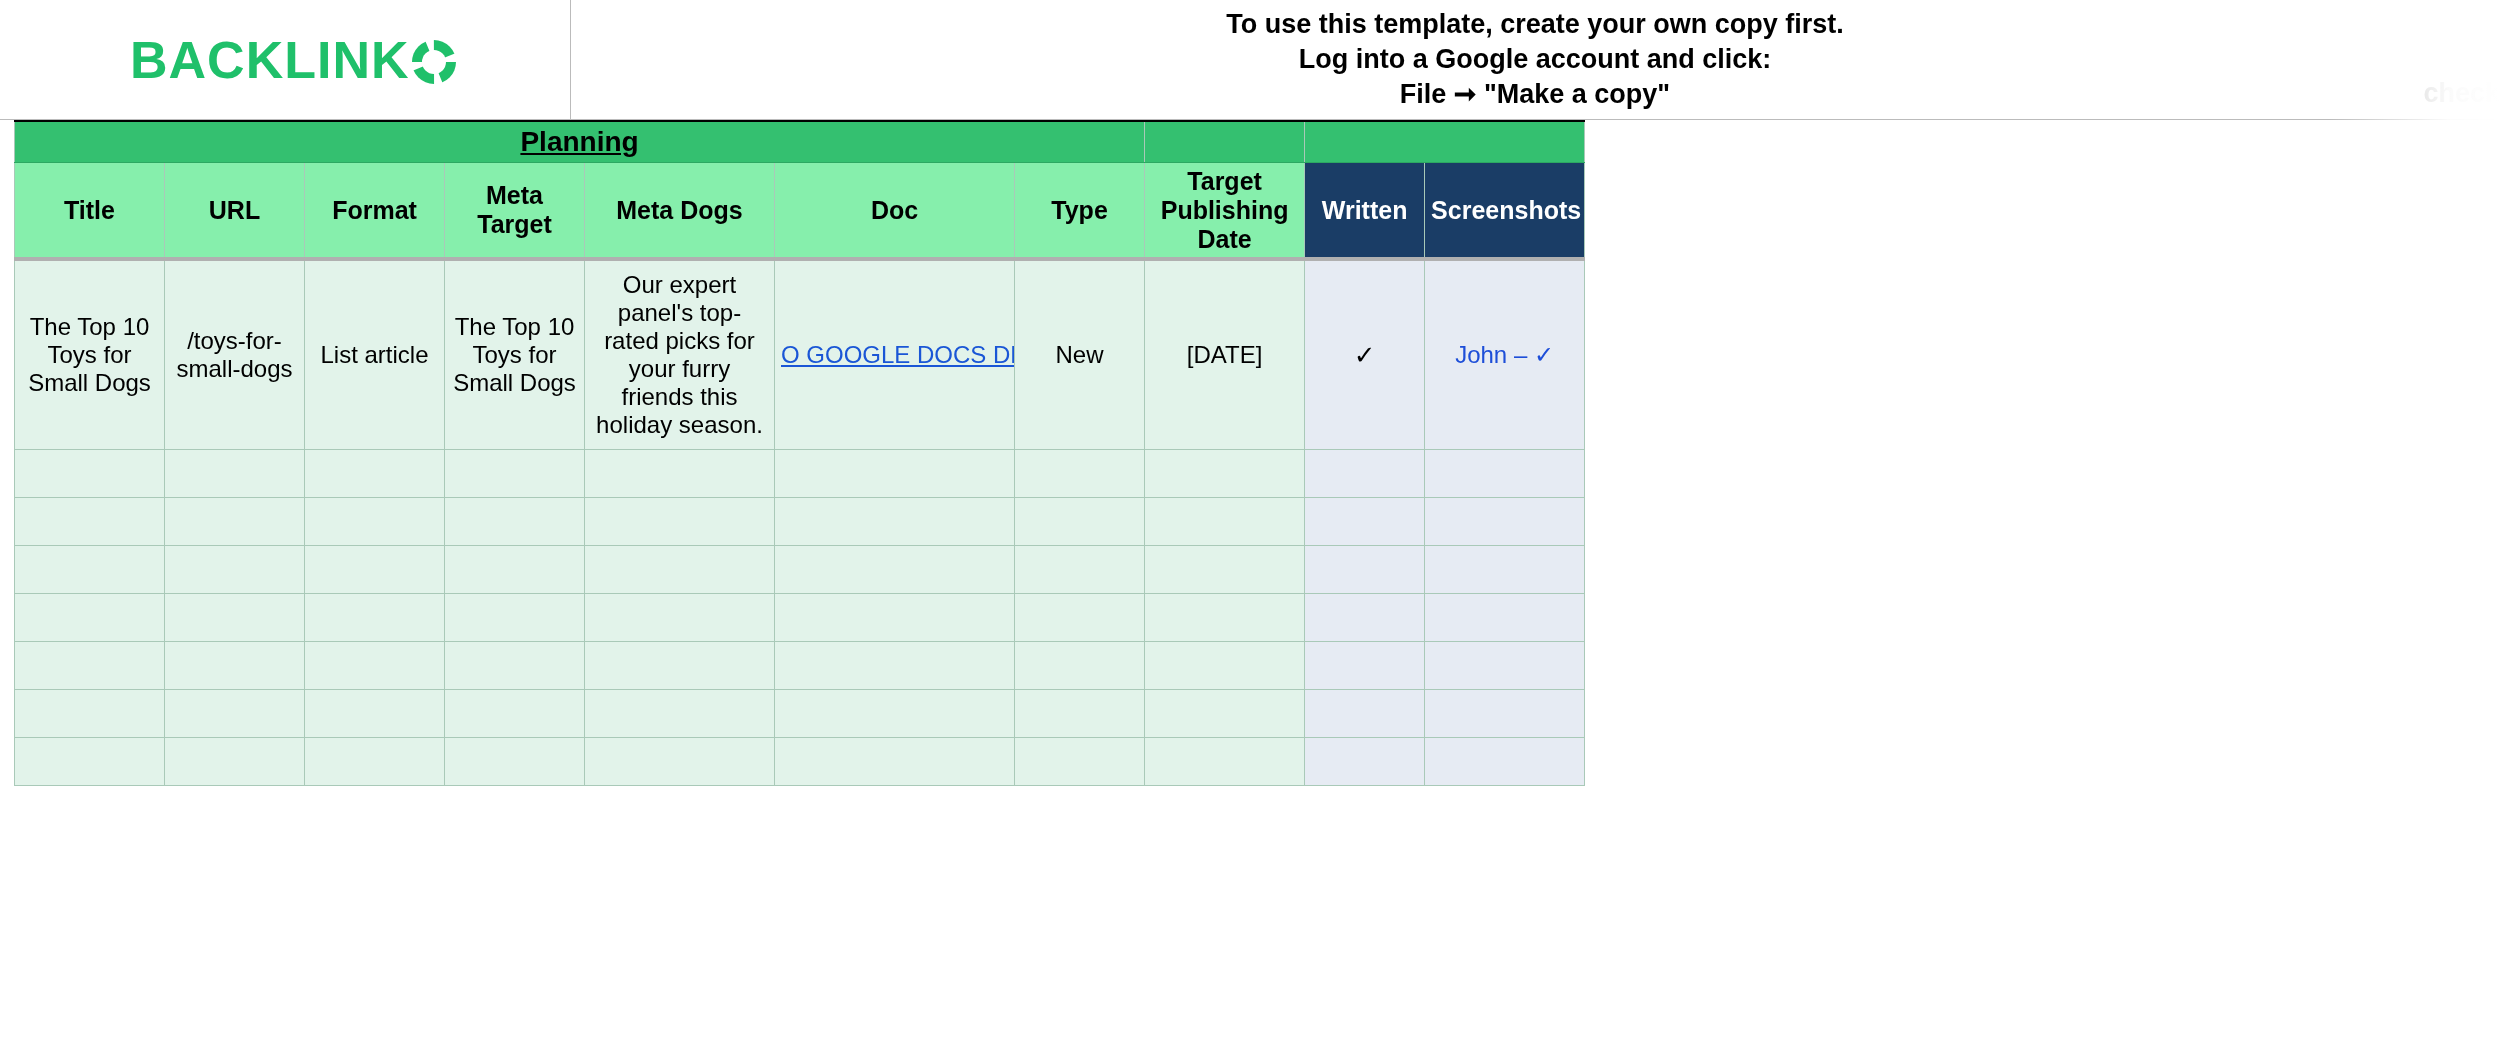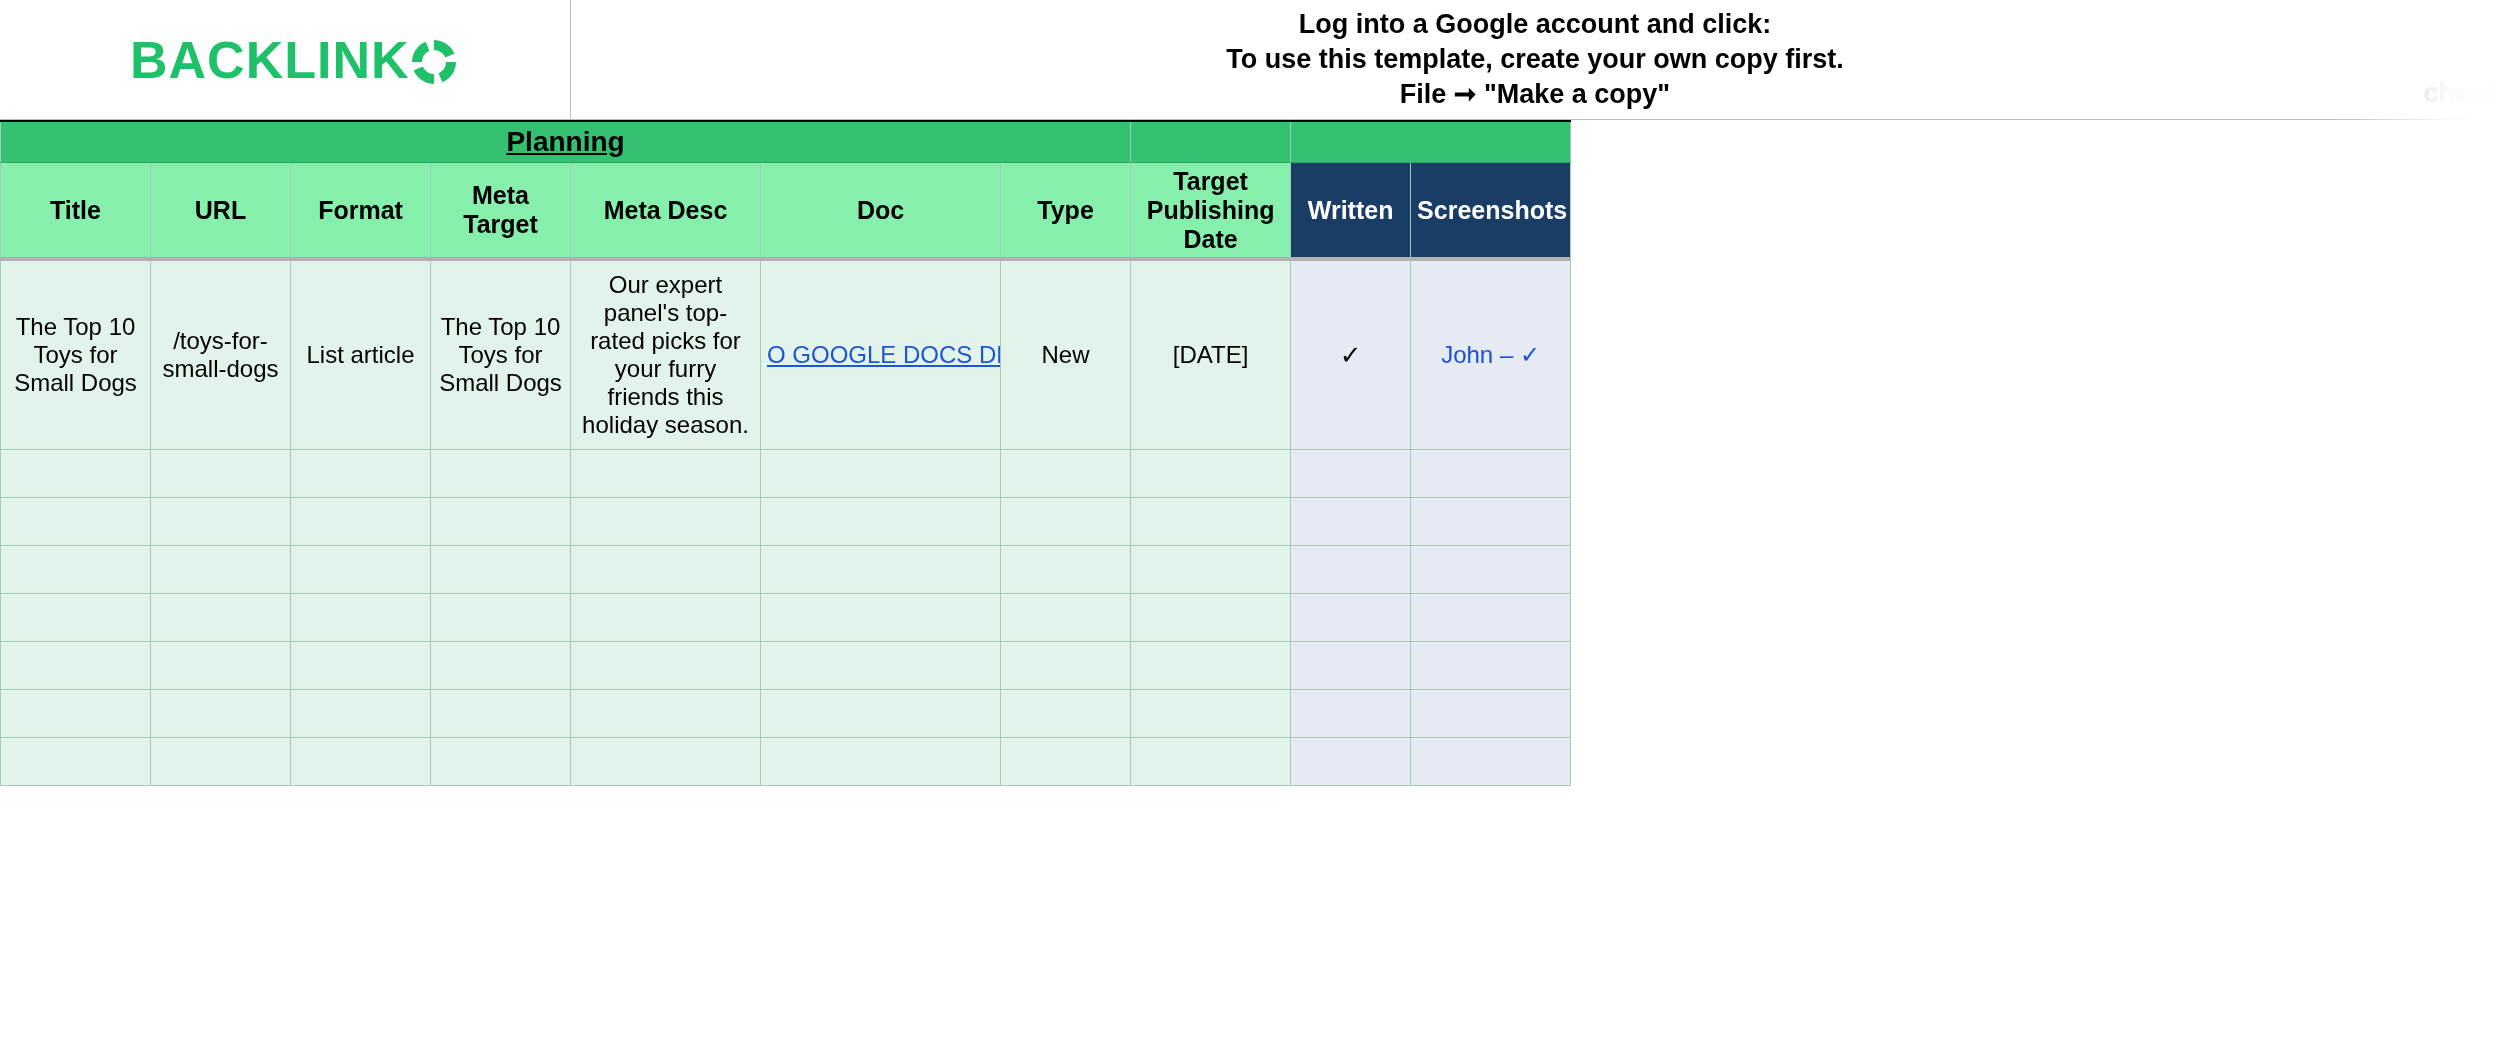--- a/index.html
+++ b/index.html
@@ -66,20 +66,21 @@
     top: 0;
     bottom: 0;
     width: 1px;
     background: #bbb;
   }
 
   table {
     border-collapse: collapse;
     width: 2255px;
     table-layout: fixed;
+    margin-left: 14px;
   }
   th, td {
     border: 1px solid #a9c9b8;
     text-align: center;
     font-size: 24px;
     padding: 4px 6px;
     overflow: hidden;
   }
   .section-row th {
     background: #34c070;
@@ -151,22 +152,22 @@
 
 <div class="topbar">
   <div class="vline"></div>
   <div class="logo-wrap">
     <div class="logo">
       <span>BACKLINK</span>
         <span class="logo-o"></span>
     </div>
   </div>
   <div class="instructions">
+    <div>To use this template, create your own copy first.</div>
     <div>Log into a Google account and click:</div>
-    <div>To use this template, create your own copy first.</div>
     <div>File ➞ "Make a copy"</div>
   </div>
   <div class="check-text">check</div>
 </div>
 
 <table>
   <colgroup>
     <col style="width:150px">
     <col style="width:140px">
     <col style="width:140px">
@@ -183,21 +184,21 @@
     <tr class="section-row">
       <th colspan="7">Planning</th>
       <th class="section-empty"></th>
       <th class="section-dark" colspan="2"></th>
     </tr>
     <tr class="hdr-row">
       <th>Title</th>
       <th>URL</th>
       <th>Format</th>
       <th>Meta Target</th>
-      <th>Meta Desc</th>
+      <th>Meta Dogs</th>
       <th>Doc</th>
       <th>Type</th>
       <th>Target Publishing Date</th>
       <th class="hdr-dark">Written</th>
       <th class="hdr-dark">Screenshots</th>
     </tr>
   </thead>
   <tbody>
     <tr class="data-row">
       <td>The Top 10 Toys for Small Dogs</td>

